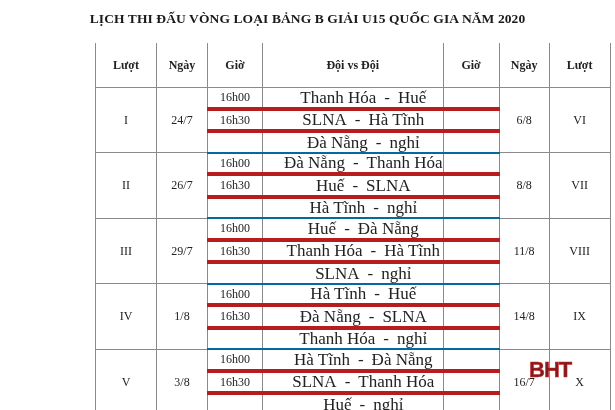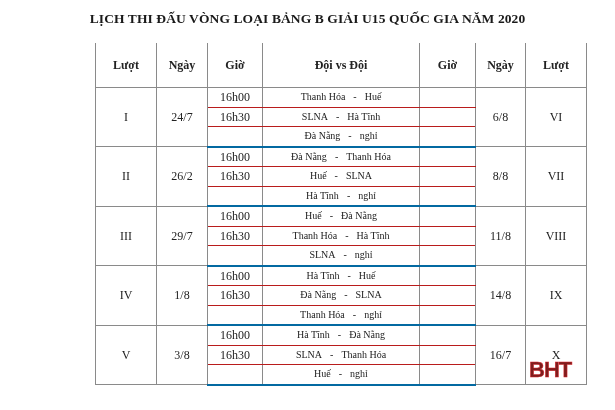--- a/index.html
+++ b/index.html
@@ -8,23 +8,23 @@
   .title { position: absolute; left: 0; top: 11px; width: 615px; text-align: center;
            font-weight: bold; font-size: 13.5px; letter-spacing: 0.1px; color: #1a1a1a;
            font-family: Liberation Serif, serif; }
   .grid { position: absolute; left: 61px; top: 43px; margin-left: 34px; }
   table { border-collapse: collapse; table-layout: fixed; }
   td, th { border: 1px solid #8a8a8a; padding: 0; text-align: center; vertical-align: middle;
            font-size: 12px; line-height: 1; overflow: hidden; white-space: nowrap;
            font-family: "Liberation Serif", "DejaVu Serif", serif; }
   th { font-weight: bold; height: 44px; border-top: none; font-size: 12px; }
   tr.sub td { height: 18.5px; }
-  td.thin { border-bottom: 1px solid #b91c1c; }
+  td.thin { border-bottom: 4px solid #b91c1c; }
   tr.last td.grpcell, tr.last td.thin { border-bottom: 2px solid #0369a1; }
-  td.match { font-size: 10px; }
+  td.match { font-size: 17px; padding-left: 21px; }
   .dash { display: inline-block; margin: 0 8px; }
   .logo { position: absolute; left: 529px; top: 357px; font-family: "Liberation Sans", "DejaVu Sans", sans-serif;
           font-weight: bold; font-size: 22px; color: #7f1d1d; letter-spacing: -1px;
           -webkit-text-stroke: 0.5px #d8232a; }
 </style>
 </head>
 <body>
 
 <div class="title">LỊCH THI ĐẤU VÒNG LOẠI BẢNG B GIẢI U15 QUỐC GIA NĂM 2020</div>
 
@@ -65,21 +65,21 @@
           <td class="thin match"><span>SLNA</span><span class="dash">-</span><span>Hà Tĩnh</span></td>
           <td class="thin"></td>
         </tr>
         <tr class="sub last">
           <td class="thin"></td>
           <td class="thin match"><span>Đà Nẵng</span><span class="dash">-</span><span>nghỉ</span></td>
           <td class="thin"></td>
         </tr>
         <tr class="sub">
           <td rowspan="3" class="grpcell">II</td>
-          <td rowspan="3" class="grpcell">26/2</td>
+          <td rowspan="3" class="grpcell">26/7</td>
           <td class="thin">16h00</td>
           <td class="thin match"><span>Đà Nẵng</span><span class="dash">-</span><span>Thanh Hóa</span></td>
           <td class="thin"></td>
           <td rowspan="3" class="grpcell">8/8</td>
           <td rowspan="3" class="grpcell">VII</td>
         </tr>
         <tr class="sub">
           <td class="thin">16h30</td>
           <td class="thin match"><span>Huế</span><span class="dash">-</span><span>SLNA</span></td>
           <td class="thin"></td>

